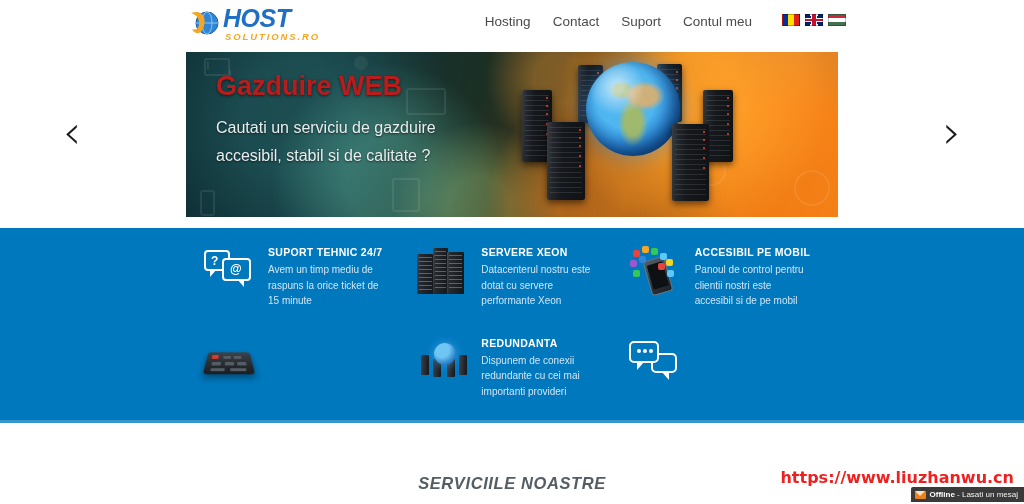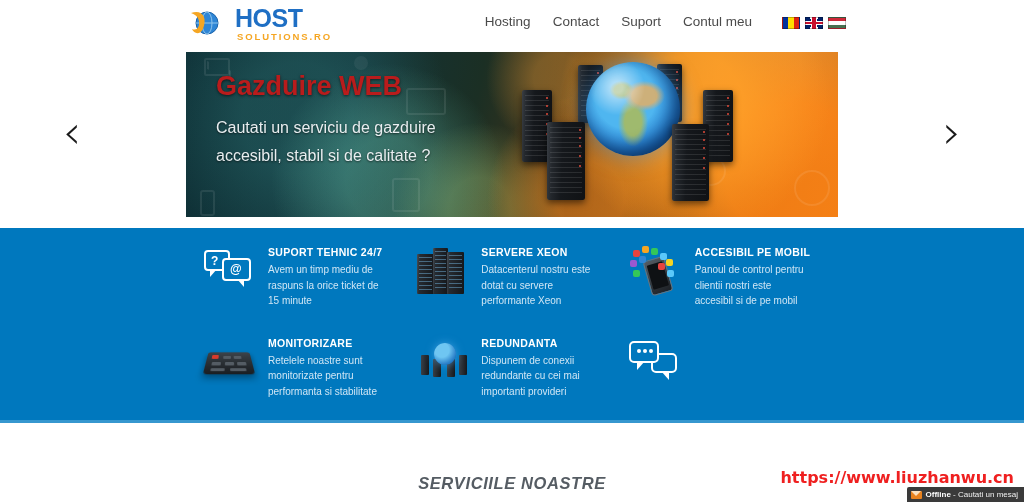--- a/index.html
+++ b/index.html
@@ -7,31 +7,31 @@
     width: 1024px; height: 504px;
     background: #ffffff; overflow: hidden;
     font-family: "Liberation Sans", sans-serif;
   }
   .page { position: relative; width: 1024px; height: 504px; background: #fff; }
 
   
   .header { position: absolute; left: 0; top: 0; width: 1024px; height: 48px; }
   .logo { position: absolute; left: 188px; top: 6px; display: flex; align-items: center; }
   .logo-globe { position: relative; width: 34px; height: 34px; }
-  .logo-text { margin-left: 13px; line-height: 1; }
+  .logo-text { margin-left: 1px; line-height: 1; font-style: italic; }
   .logo-host {
     font-size: 25px; font-weight: bold; color: #1f6fc4;
     letter-spacing: -0.5px; display: block;
   }
   .logo-sub {
     font-size: 9.5px; font-weight: bold; color: #f5a623;
     letter-spacing: 1.9px; display: block; margin-top: 1px; margin-left: 2px;
   }
 
-  .nav { position: absolute; right: 178px; top: 14px; display: flex; align-items: flex-end; gap: 22px; }
+  .nav { position: absolute; right: 178px; top: 14px; display: flex; align-items: flex-start; gap: 22px; }
   .nav a {
     font-size: 13.5px; color: #4a4a4a; text-decoration: none; white-space: nowrap;
   }
   .flags { display: flex; align-items: center; gap: 5px; margin-left: 8px; }
   .flag { width: 18px; height: 12px; display: block; border: 1px solid rgba(0,0,0,.25); }
 
   
   .slider { position: absolute; left: 186px; top: 52px; width: 652px; height: 165px; overflow: hidden; }
   .slide-bg {
     position: absolute; inset: 0;
@@ -346,24 +346,20 @@
             <span class="panel-red"></span>
             <span class="panel-btn" style="left:17px; top:5px;  width:8px; height:4px;"></span>
             <span class="panel-btn" style="left:28px; top:5px;  width:8px; height:4px;"></span>
             <span class="panel-btn" style="left:6px;  top:13px; width:9px; height:4px;"></span>
             <span class="panel-btn" style="left:19px; top:13px; width:9px; height:4px;"></span>
             <span class="panel-btn" style="left:31px; top:13px; width:9px; height:4px;"></span>
             <span class="panel-btn" style="left:6px;  top:20px; width:13px; height:3px;"></span>
             <span class="panel-btn" style="left:24px; top:20px; width:15px; height:3px;"></span>
           </span>
         </div>
-        <div class="feat-txt">
-          <div class="feat-title">MONITORIZARE</div>
-          <div class="feat-desc">Retelele noastre sunt monitorizate pentru performanta si stabilitate</div>
-        </div>
       </div>
 
       <div class="feat">
         <div class="feat-ico">
           <span class="pil p1"></span>
             <span class="pil p2"></span>
           <span class="pil p3"></span>
             <span class="pil p4"></span>
           <span class="rglobe"></span>
         </div>
@@ -386,17 +382,17 @@
     </div>
   </div>
 
   <div class="services-title">SERVICIILE NOASTRE</div>
 
   <div class="watermark">https://www.liuzhanwu.cn</div>
 
   <div class="chat-widget">
     <span class="chat-env"></span>
     <span class="chat-txt">
-      <b>Offline</b><span> - </span><span>Cautati un mesaj</span>
+      <b>Offline</b><span> - </span><span>Lasati un mesaj</span>
     </span>
   </div>
 
 </div>
 
 </body></html>

